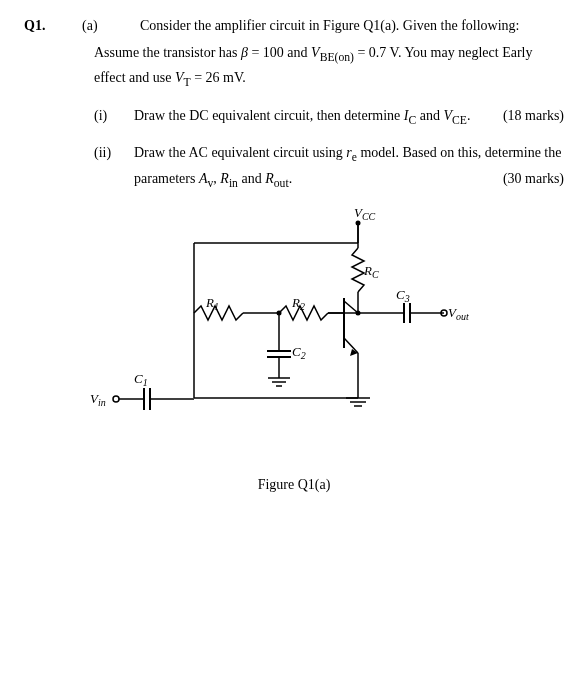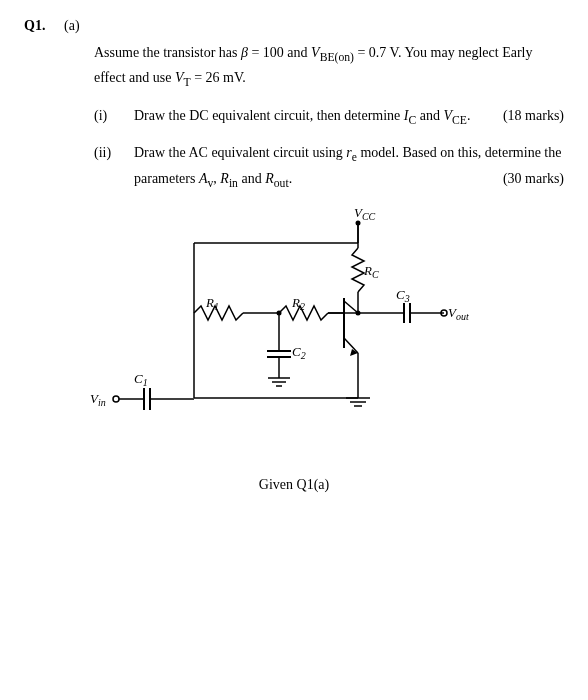--- a/index.html
+++ b/index.html
@@ -12,21 +12,21 @@
       color: #000;
       overflow: hidden;
       position: relative;
     }
     .page {
       padding: 18px 24px;
       position: relative;
     }
     .q-header {
       display: flex;
-      gap: 10px;
+      gap: 28px;
       margin-bottom: 6px;
     }
     .q-num { font-weight: bold; min-width: 30px; }
     .q-part { min-width: 30px; }
     .q-text { flex: 1; }
     .given-list {
       margin-left: 0;
       line-height: 1.6;
       font-style: italic;
     }
@@ -63,21 +63,21 @@
   </style>
 </head>
 <body>
 
 <div class="page">
 
   <div class="q-header">
     <span class="q-num">Q1.</span>
     <span class="q-part">(a)</span>
     <div class="q-text">
-      <br>
+      <span>Consider the amplifier circuit in Figure Q1(a). Given the following:</span><br>
       
     </div>
   </div>
 
   <div class="assume-text" style="margin-left:70px;">
     Assume the transistor has <i>β</i> = 100 and <i>V</i><sub>BE(on)</sub> = 0.7 V. You may neglect Early effect and use <i>V</i><sub>T</sub> = 26 mV.
   </div>
 
   <div class="sub-parts" style="margin-left:70px; margin-top:12px;">
     <div class="sub-part">
@@ -187,14 +187,14 @@
       <line x1="116" y1="185" x2="116" y2="207" stroke="#000" stroke-width="2"></line>
 
       <line x1="116" y1="196" x2="160" y2="196" stroke="#000" stroke-width="1.5"></line>
 
       <text x="100" y="180" font-style="italic" font-size="13"><tspan font-style="italic">C</tspan><tspan font-size="10" dy="3">1</tspan></text>
 
       <line x1="324" y1="22" x2="324" y2="40" stroke="#000" stroke-width="1.5"></line>
     </svg>
   </div>
 
-  <div class="fig-caption">Given Q1(a)</div>
+  <div class="fig-caption">Figure Q1(a)</div>
 </div>
 
 </body></html>

